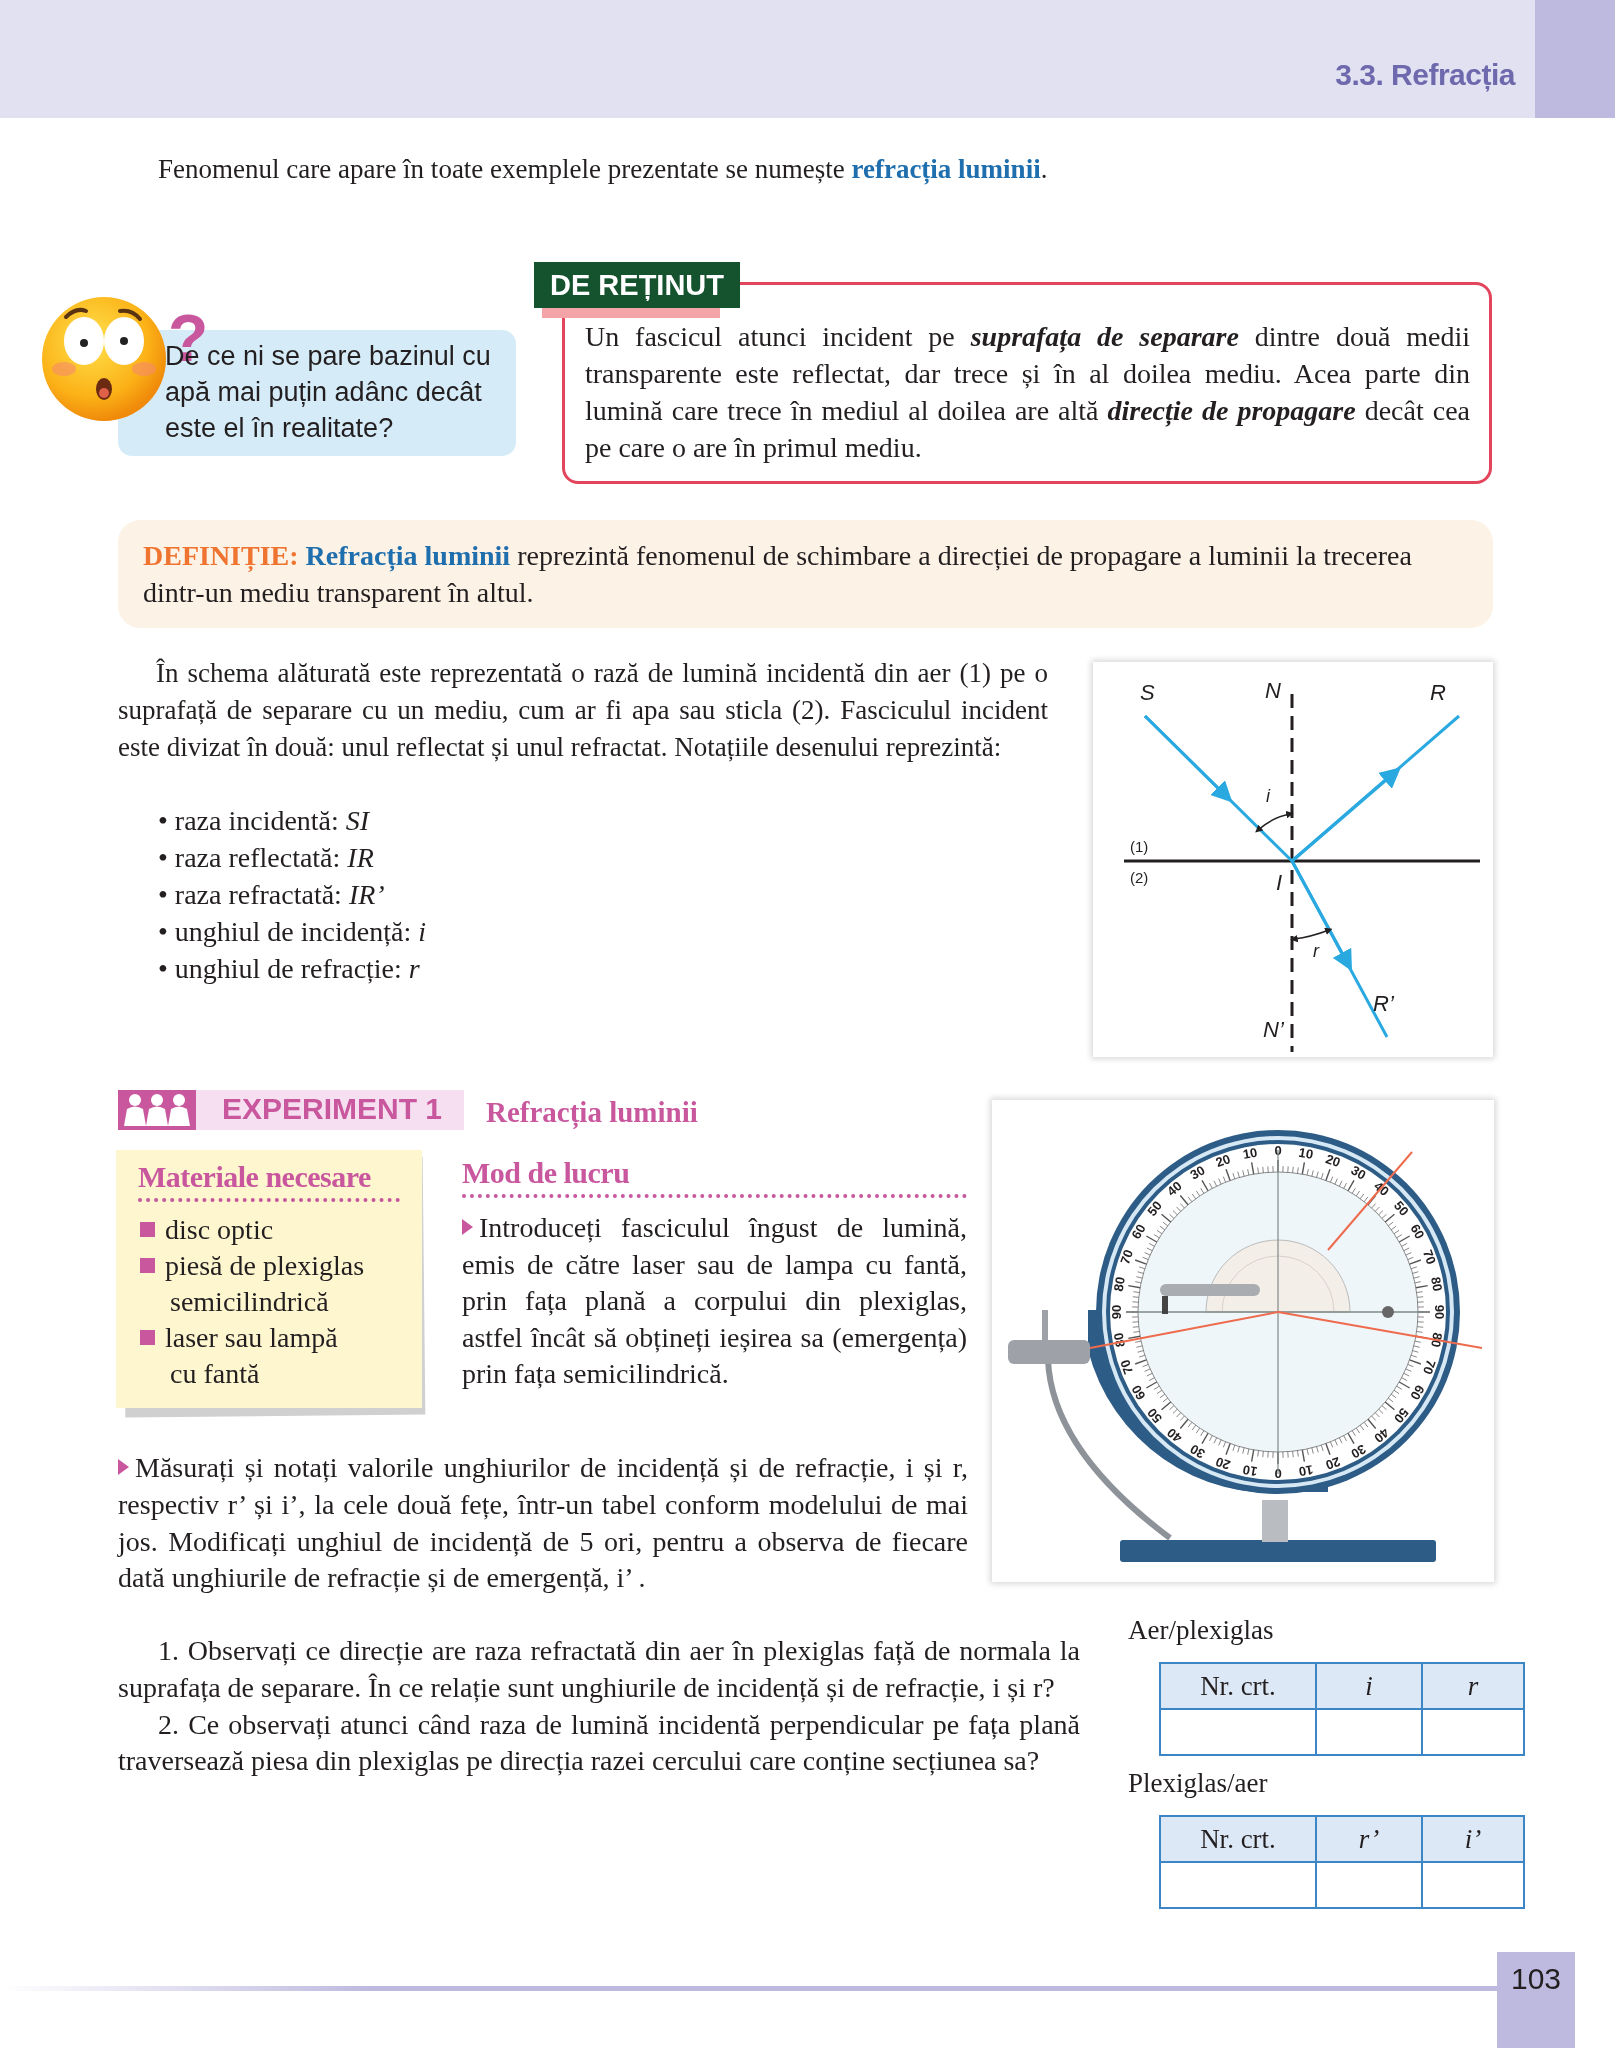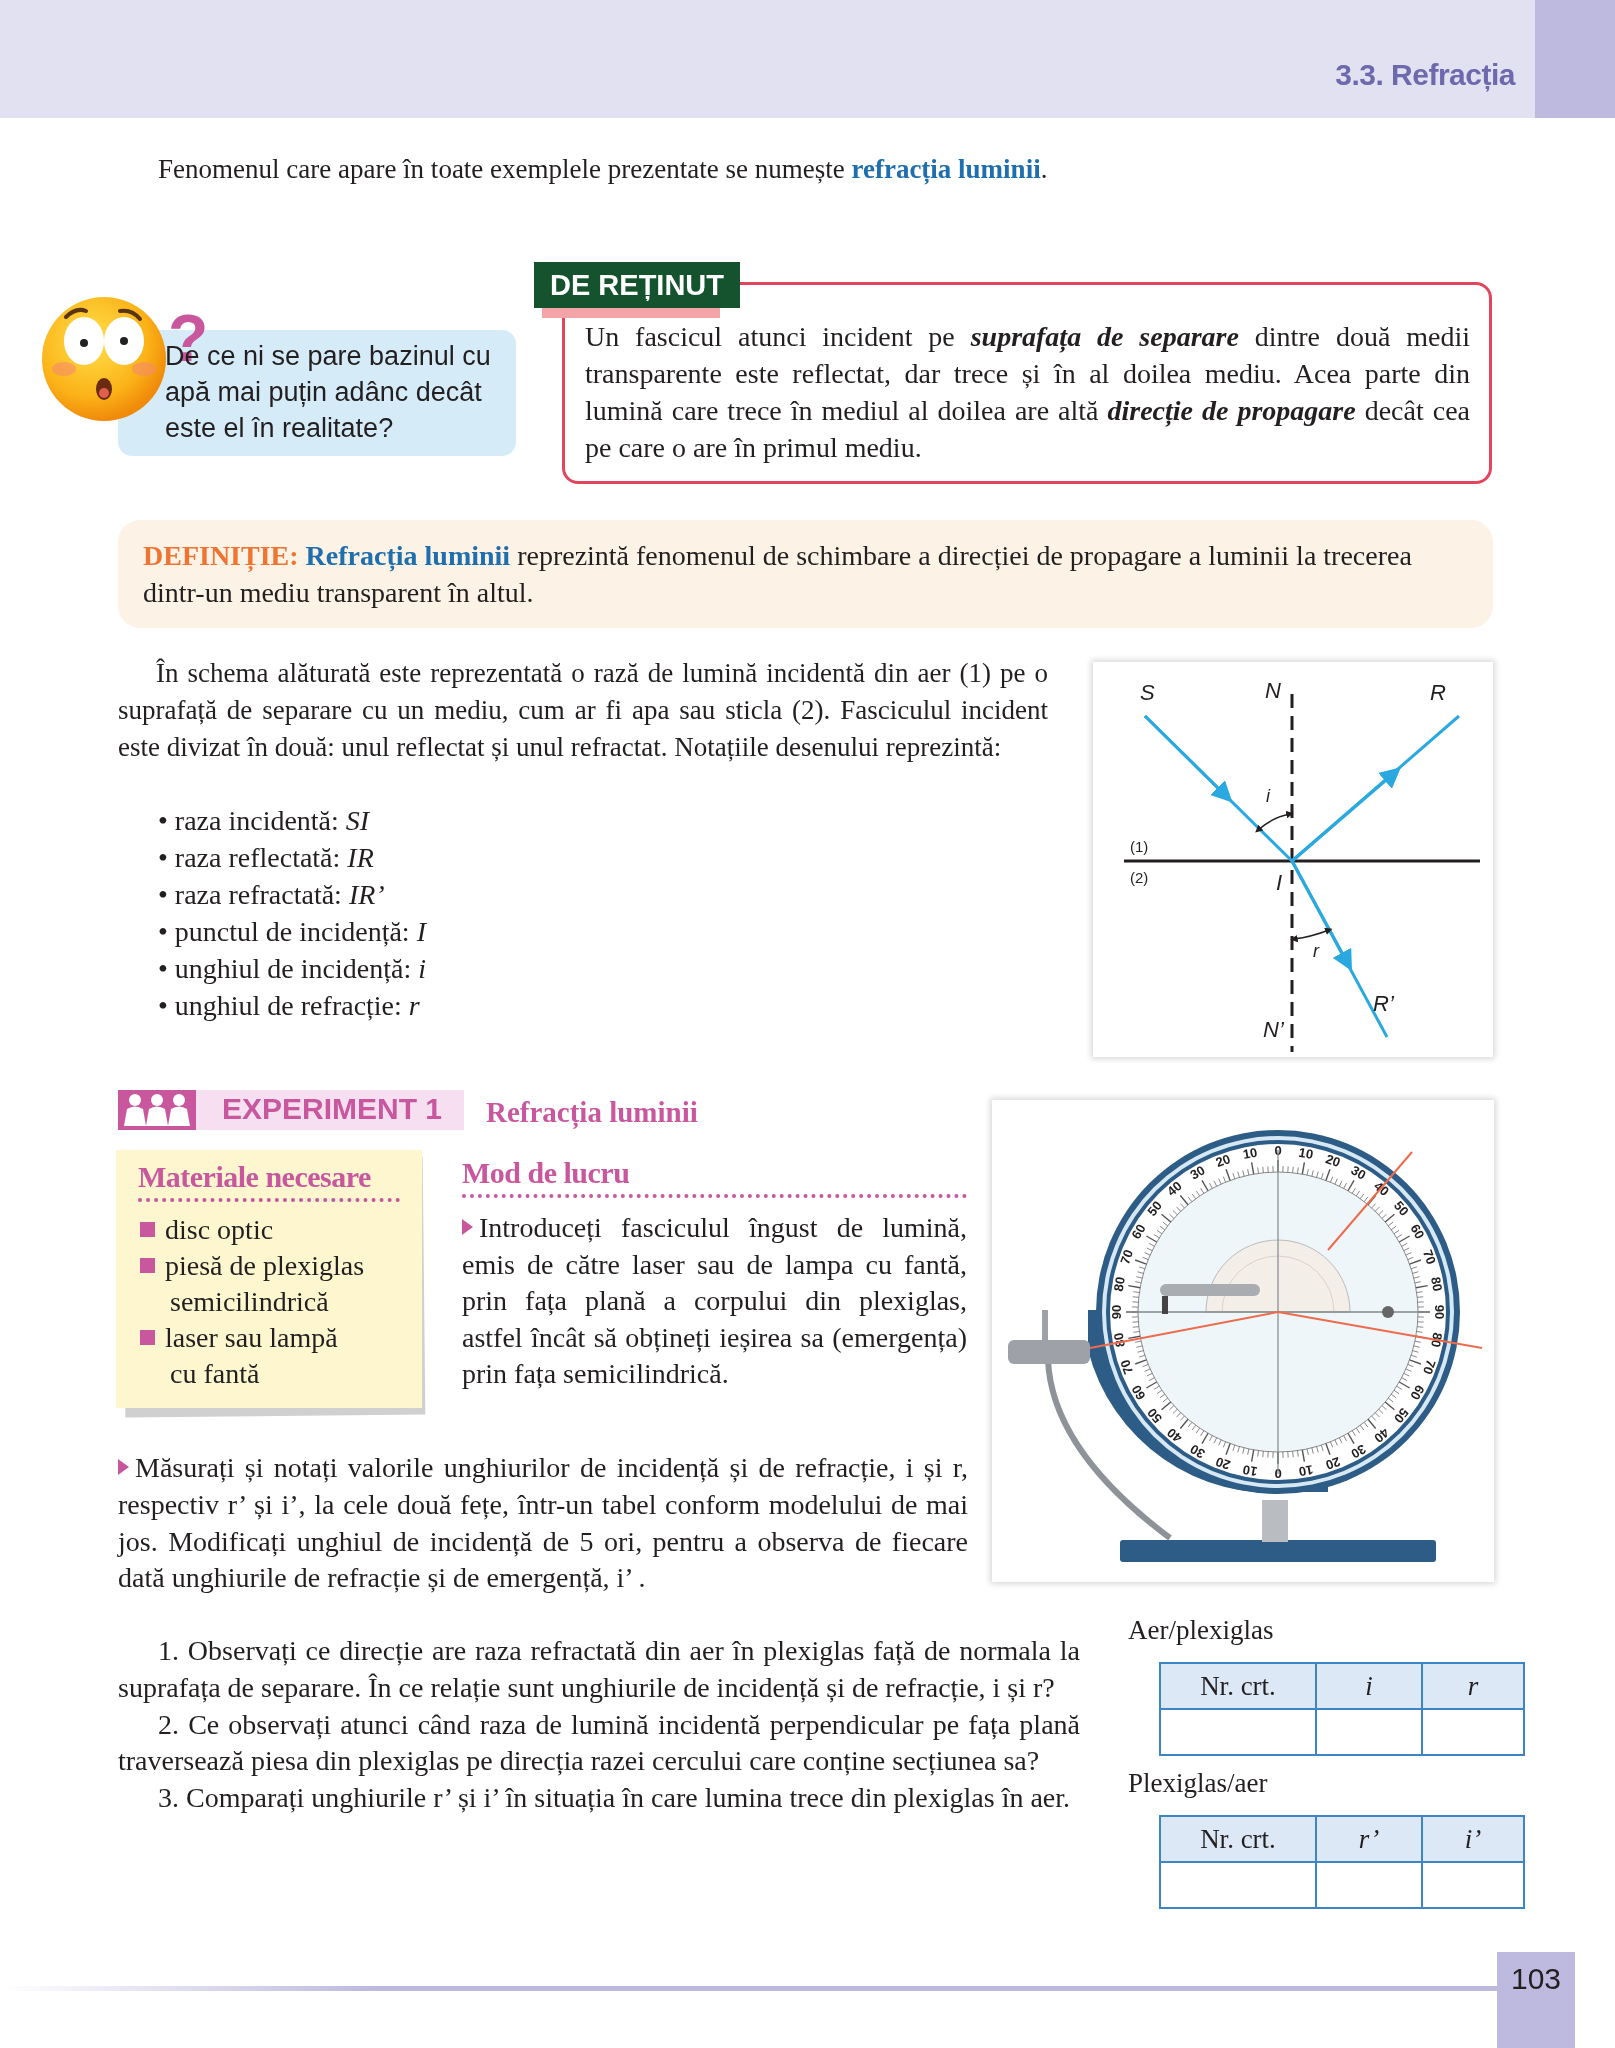--- a/index.html
+++ b/index.html
@@ -126,21 +126,20 @@
 <div class="abs ret-text"><span>Un fascicul atunci incident pe </span><b><i>suprafața de separare</i></b><span> dintre două medii transparente este reflectat, dar trece și în al doilea mediu. Acea parte din lumină care trece în mediul al doilea are altă </span><b><i>direcție de propagare</i></b><span> decât cea pe care o are în primul mediu.</span></div>
 
 <div class="abs def"></div>
 <div class="abs def-text"><span class="orange-b">DEFINIȚIE:</span> <span class="blue-b">Refracția luminii</span><span> reprezintă fenomenul de schimbare a direcției de propagare a luminii la  trecerea dintr-un mediu transparent în altul.</span></div>
 
 <div class="abs para"><span class="indent"></span><span>În schema alăturată este reprezentată o rază de lumină incidentă din aer (1) pe o suprafață de separare cu un mediu, cum ar fi apa sau sticla (2). Fasciculul incident este divizat în două: unul reflectat și unul refractat. Notațiile desenului reprezintă:</span></div>
 <div class="abs bullets">
   <div>• <span>raza incidentă: </span><i>SI</i></div>
   <div>• <span>raza reflectată: </span><i>IR</i></div>
   <div>• <span>raza refractată: </span><i>IR’</i></div>
-  <div>• <span>punctul de incidență: </span><i>I</i></div>
   <div>• <span>unghiul de incidență: </span><i>i</i></div>
   <div>• <span>unghiul de refracție: </span><i>r</i></div>
 </div>
 
 <svg class="abs diag" viewBox="0 0 400 395">
   <defs>
     <marker id="arr" viewBox="0 0 10 10" refX="5" refY="5" markerWidth="7" markerHeight="7" orient="auto">
       <path d="M0 0 L10 5 L0 10 z" fill="#29a9e0"></path>
     </marker>
     <marker id="dbl" viewBox="0 0 10 10" refX="5" refY="5" markerWidth="5" markerHeight="5" orient="auto-start-reverse">
@@ -454,21 +453,20 @@
   <line x1="98" y1="248" x2="286" y2="212" stroke="#ee6b4d" stroke-width="2"></line>
   <line x1="286" y1="212" x2="490" y2="248" stroke="#ee6b4d" stroke-width="2"></line>
   <line x1="336" y1="150" x2="420" y2="52" stroke="#ee6b4d" stroke-width="2"></line>
 </svg>
 
 <div class="abs meas"><span class="tri"></span><span>Măsurați și notați valorile unghiurilor de incidență și de refracție, i și r, respectiv r’ și i’, la cele două fețe, într-un tabel conform modelului de mai jos. Modificați unghiul de incidență de 5 ori, pentru a observa de fiecare dată unghiurile de refracție și de emergență, i’ .</span></div>
 
 <div class="abs qs">
   <div><span class="in"></span><span>1. Observați ce direcție are raza refractată din aer în plexiglas față de normala la suprafața de separare. În ce relație sunt unghiurile de incidență și de refracție, i și r?</span></div>
   <div><span class="in"></span><span>2. Ce observați atunci când raza de lumină incidentă perpendicular pe fața plană traversează piesa din plexiglas pe direcția razei cercului care conține secțiunea sa?</span></div>
-  <div><span class="in"></span><span>3. Comparați unghiurile r’ și i’ în situația în care lumina trece din plexiglas în aer.</span></div>
 </div>
 
 <div class="abs tcap" style="left:1128px; top:1615px;">Aer/plexiglas</div>
 <table class="abs dt" style="left:1128px; top:1662px;">
   <tbody>
       <tr class="h">
     <td class="c1">Nr. crt.</td>
     <td class="c2 it">i</td>
     <td class="it">r</td>
   </tr>

